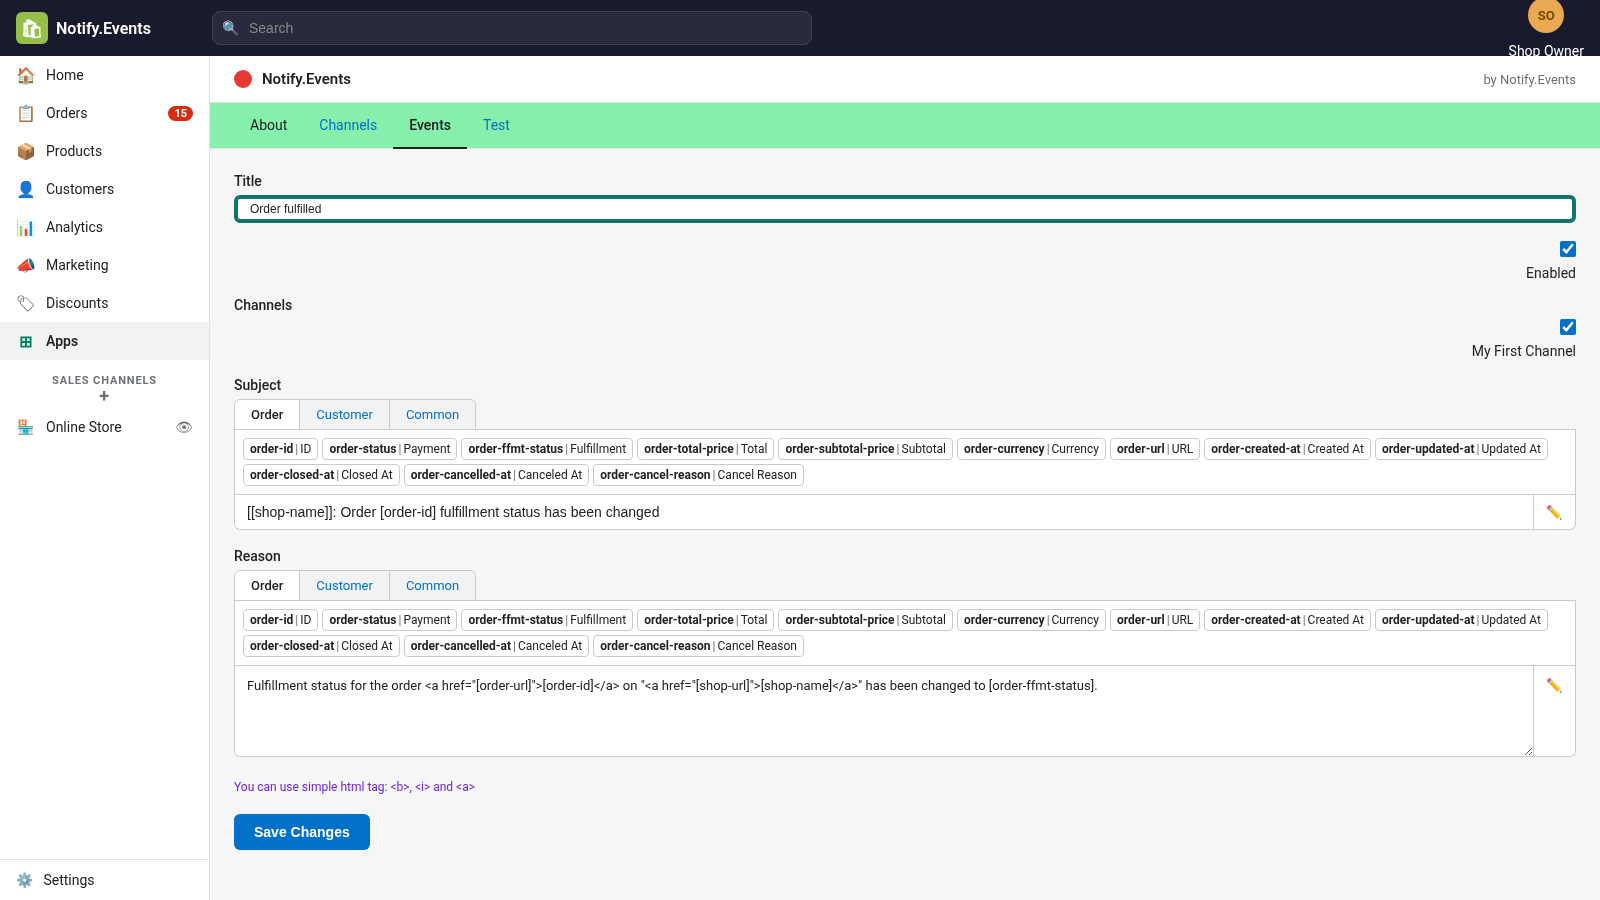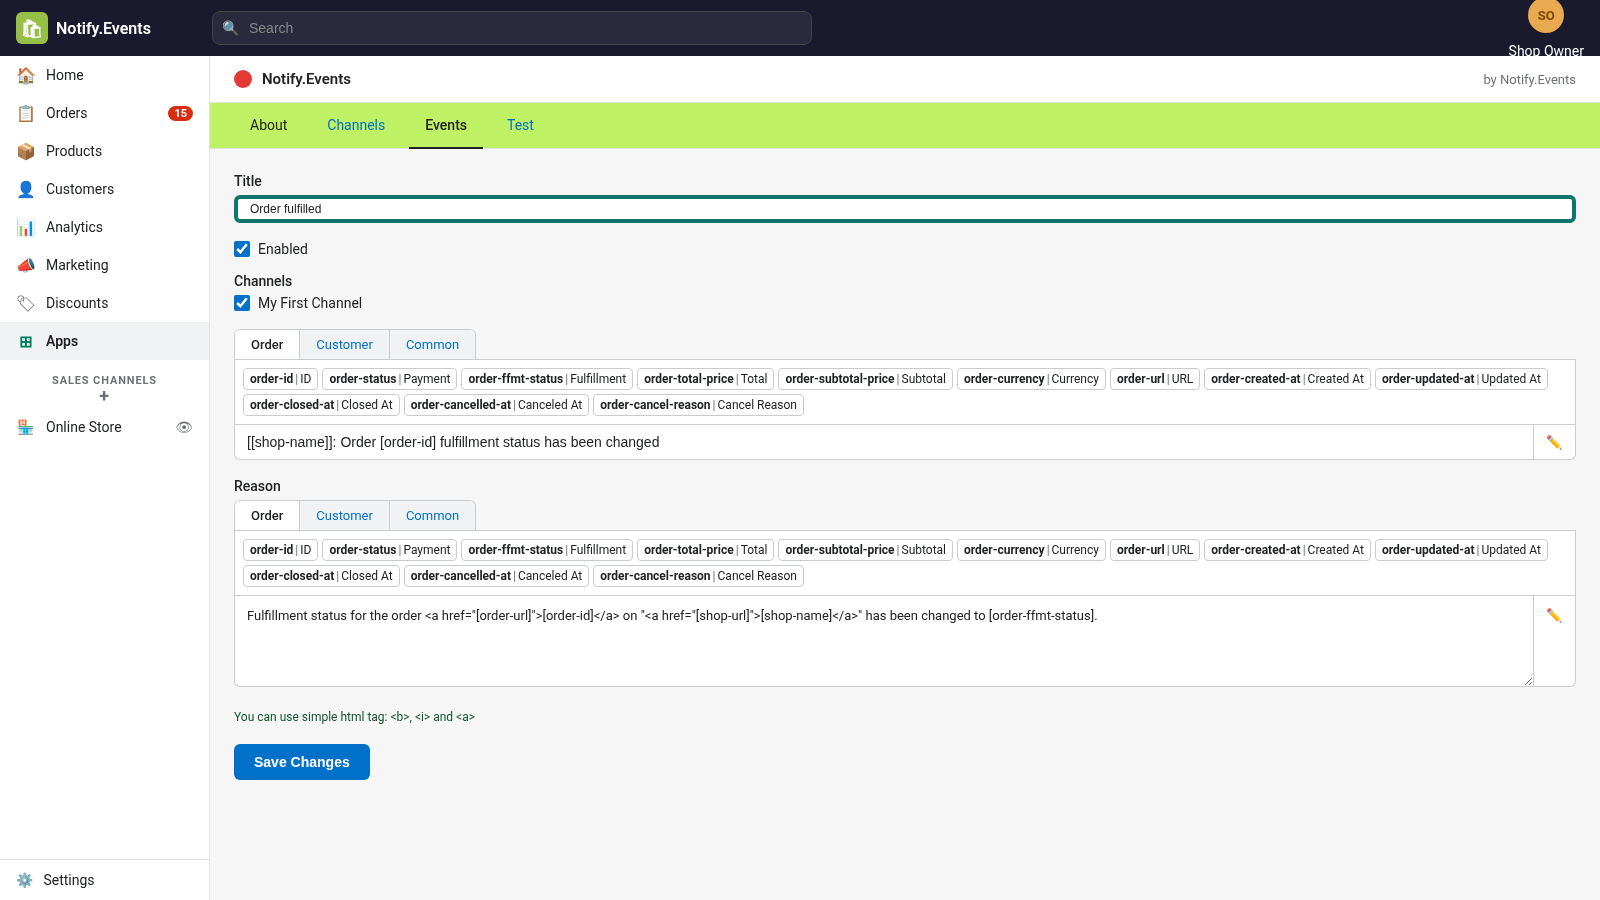--- a/index.html
+++ b/index.html
@@ -37,35 +37,35 @@
     .main { flex: 1; overflow-y: auto; background: #f6f6f7; }
 
     
     .app-header { background: #fff; border-bottom: 1px solid #e1e3e5; padding: 14px 24px; display: flex; align-items: center; justify-content: space-between; }
     .app-header-left { display: flex; align-items: center; gap: 10px; }
     .app-logo-dot { width: 18px; height: 18px; border-radius: 50%; background: #e53935; display: inline-block; }
     .app-title-text { font-size: 15px; font-weight: 600; color: #202223; }
     .app-by { font-size: 13px; color: #6d7175; }
 
     
-    .tabs { background: #bef264; padding: 0 24px; display: flex; gap: 8px; border-bottom: 1px solid #e1e3e5; }
+    .tabs { background: #86efac; padding: 0 24px; display: flex; gap: 0; border-bottom: 1px solid #e1e3e5; }
     .tab { padding: 14px 16px; font-size: 14px; cursor: pointer; color: #0070c9; border-bottom: 2px solid transparent; margin-bottom: -1px; }
     .tab:first-child { color: #202223; border-bottom-color: transparent; }
     .tab.active { color: #202223; border-bottom-color: #202223; font-weight: 500; }
 
     
     .content { padding: 24px 24px; background: #f6f6f7; }
     .event-title { font-size: 28px; font-weight: 700; color: #202223; margin-bottom: 20px; }
 
     .form-group { margin-bottom: 18px; }
     .form-label { font-size: 14px; color: #202223; margin-bottom: 6px; display: block; font-weight: 500; }
 
     .form-input { width: 100%; padding: 3px 12px; border: 4px solid #0f766e; border-radius: 6px; font-size: 12px; color: #202223; background: #fff; outline: none; }
 
-    .checkbox-row { display: flex; align-items: flex-end; gap: 8px; margin-bottom: 16px; }
+    .checkbox-row { display: flex; align-items: flex-end; gap: 8px; margin-bottom: 16px; flex-direction: column; }
     .checkbox-row input[type=checkbox] { width: 16px; height: 16px; accent-color: #0070c9; }
     .checkbox-row label { font-size: 14px; color: #202223; }
 
     
     .tag-tabs { display: flex; border: 1px solid #c9cccf; border-radius: 6px 6px 0 0; border-bottom: none; background: #fff; overflow: hidden; width: fit-content; }
     .tag-tab { padding: 7px 16px; font-size: 13px; cursor: pointer; border-right: 1px solid #c9cccf; color: #202223; background: #f1f2f3; }
     .tag-tab:last-child { border-right: none; }
     .tag-tab.active { background: #fff; font-weight: 500; }
     .tag-tab a { color: #0070c9; text-decoration: none; }
 
@@ -78,21 +78,21 @@
     
     .subject-input-row { display: flex; align-items: stretch; border: 1px solid #c9cccf; border-top: none; border-radius: 0 0 6px 6px; background: #fff; }
     .subject-input-row input { flex: 1; border: none; padding: 9px 12px; font-size: 14px; color: #202223; outline: none; border-radius: 0 0 0 6px; }
     .subject-edit-btn { border-left: 1px solid #c9cccf; background: #fff; border: none; border-left: 1px solid #c9cccf; padding: 0 12px; cursor: pointer; color: #6d7175; border-radius: 0 0 6px 0; display: flex; align-items: center; }
 
     
     .message-textarea-wrap { display: flex; align-items: stretch; border: 1px solid #c9cccf; border-top: none; border-radius: 0 0 6px 6px; background: #fff; }
     .message-textarea-wrap textarea { flex: 1; border: none; padding: 10px 12px; font-size: 13px; color: #202223; outline: none; resize: vertical; min-height: 90px; font-family: inherit; border-radius: 0 0 0 6px; line-height: 1.5; }
     .msg-edit-btn { border-left: 1px solid #c9cccf; background: #fff; border: none; border-left: 1px solid #c9cccf; padding: 0 12px; cursor: pointer; color: #6d7175; border-radius: 0 0 6px 0; display: flex; align-items: flex-start; padding-top: 12px; }
 
-    .hint-text { font-size: 12px; color: #14532d; margin-top: 23px; margin-bottom: 20px; }
+    .hint-text { font-size: 12px; color: #6d28d9; margin-top: 23px; margin-bottom: 20px; }
 
     .save-btn { background: #0070c9; color: #fff; border: none; border-radius: 6px; padding: 10px 20px; font-size: 14px; font-weight: 600; cursor: pointer; }
 
     
     ::-webkit-scrollbar { width: 6px; }
     ::-webkit-scrollbar-thumb { background: #c9cccf; border-radius: 3px; }
   </style>
 </head>
 <body>
 
@@ -201,20 +201,21 @@
       <div class="form-group">
         <div class="form-label">Channels</div>
         <div class="checkbox-row">
           <input type="checkbox" id="channel-cb" checked="" style="">
           <label for="channel-cb">My First Channel</label>
         </div>
       </div>
 
       
       <div class="form-group">
+        <div class="form-label">Subject</div>
 
         <div style="display:flex; gap:0;">
           <div class="tag-tabs" id="subject-tag-tabs">
               <div class="tag-tab active">Order</div>
               <div class="tag-tab"><a href="#">Customer</a></div>
               <div class="tag-tab"><a href="#">Common</a></div>
             </div>
         </div>
         <div class="tags-row" id="subject-tags-row">
             <span class="tag"><strong>order-id</strong><span class="tag-sep"> | </span>ID</span>

